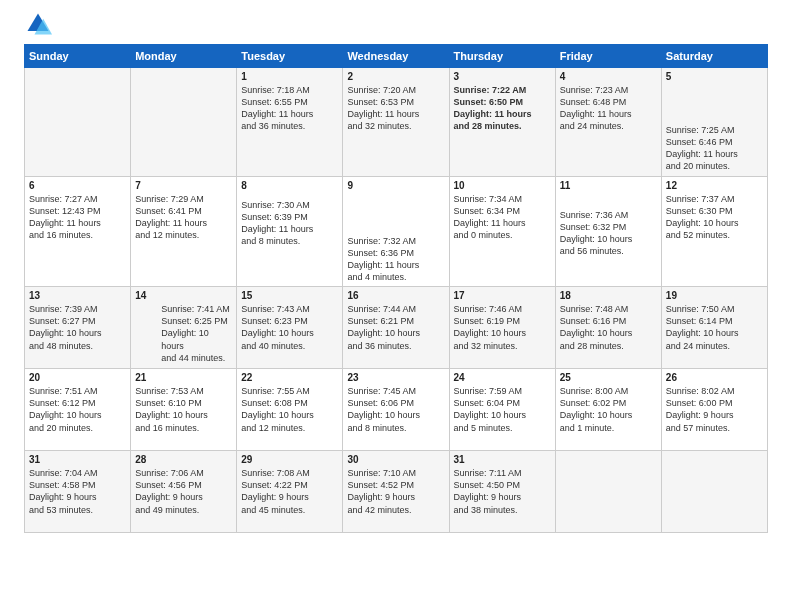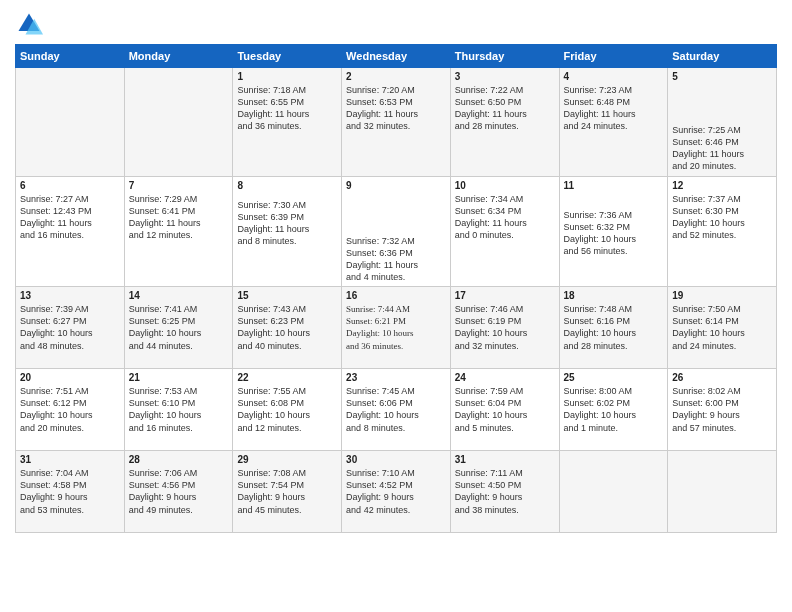--- a/index.html
+++ b/index.html
@@ -6,21 +6,21 @@
     body {
       width: 792px;
       height: 612px;
       font-family: Arial, sans-serif;
       background: #fff;
       overflow: hidden;
     }
     .page {
       width: 792px;
       height: 460px;
-      padding: 10px 15px;
+      padding: 10px 24px;
     }
     .header {
       display: flex;
       justify-content: space-between;
       align-items: flex-start;
       margin-bottom: 6px;
     }
     .logo {
       display: flex;
       align-items: center;
@@ -134,21 +134,21 @@
           </td>
           <td>
             <span class="day-num">2</span>
             <div class="day-info" style="white-space: pre-line;">Sunrise: 7:20 AM
 Sunset: 6:53 PM
 Daylight: 11 hours
 and 32 minutes.</div>
           </td>
           <td>
             <span class="day-num">3</span>
-            <div class="day-info" style="white-space: pre-line;">Sunrise: 7:22 AM
+            <div class="day-info" style="white-space: pre-line; font-weight: bold;">Sunrise: 7:22 AM
 Sunset: 6:50 PM
 Daylight: 11 hours
 and 28 minutes.</div>
           </td>
           <td>
             <span class="day-num">4</span>
             <div class="day-info" style="white-space: pre-line;">Sunrise: 7:23 AM
 Sunset: 6:48 PM
 Daylight: 11 hours
 and 24 minutes.</div>
@@ -215,35 +215,35 @@
         <tr>
           <td>
             <span class="day-num">13</span>
             <div class="day-info" style="white-space: pre-line;">Sunrise: 7:39 AM
 Sunset: 6:27 PM
 Daylight: 10 hours
 and 48 minutes.</div>
           </td>
           <td>
             <span class="day-num">14</span>
-            <div class="day-info" style="white-space: pre-line;">Sunrise: 7:41 AM
+            <div class="day-info" style="white-space: pre-line; margin-left: 26px;">Sunrise: 7:41 AM
 Sunset: 6:25 PM
 Daylight: 10 hours
 and 44 minutes.</div>
           </td>
           <td>
             <span class="day-num">15</span>
             <div class="day-info" style="white-space: pre-line;">Sunrise: 7:43 AM
 Sunset: 6:23 PM
 Daylight: 10 hours
 and 40 minutes.</div>
           </td>
           <td>
             <span class="day-num">16</span>
-            <div class="day-info" style="white-space: pre-line; font-family: Liberation Serif, serif;">Sunrise: 7:44 AM
+            <div class="day-info" style="white-space: pre-line;">Sunrise: 7:44 AM
 Sunset: 6:21 PM
 Daylight: 10 hours
 and 36 minutes.</div>
           </td>
           <td>
             <span class="day-num">17</span>
             <div class="day-info" style="white-space: pre-line;">Sunrise: 7:46 AM
 Sunset: 6:19 PM
 Daylight: 10 hours
 and 32 minutes.</div>
@@ -325,21 +325,21 @@
           <td>
             <span class="day-num">28</span>
             <div class="day-info" style="white-space: pre-line;">Sunrise: 7:06 AM
 Sunset: 4:56 PM
 Daylight: 9 hours
 and 49 minutes.</div>
           </td>
           <td>
             <span class="day-num">29</span>
             <div class="day-info" style="white-space: pre-line;">Sunrise: 7:08 AM
-Sunset: 7:54 PM
+Sunset: 4:22 PM
 Daylight: 9 hours
 and 45 minutes.</div>
           </td>
           <td>
             <span class="day-num">30</span>
             <div class="day-info" style="white-space: pre-line;">Sunrise: 7:10 AM
 Sunset: 4:52 PM
 Daylight: 9 hours
 and 42 minutes.</div>
           </td>

